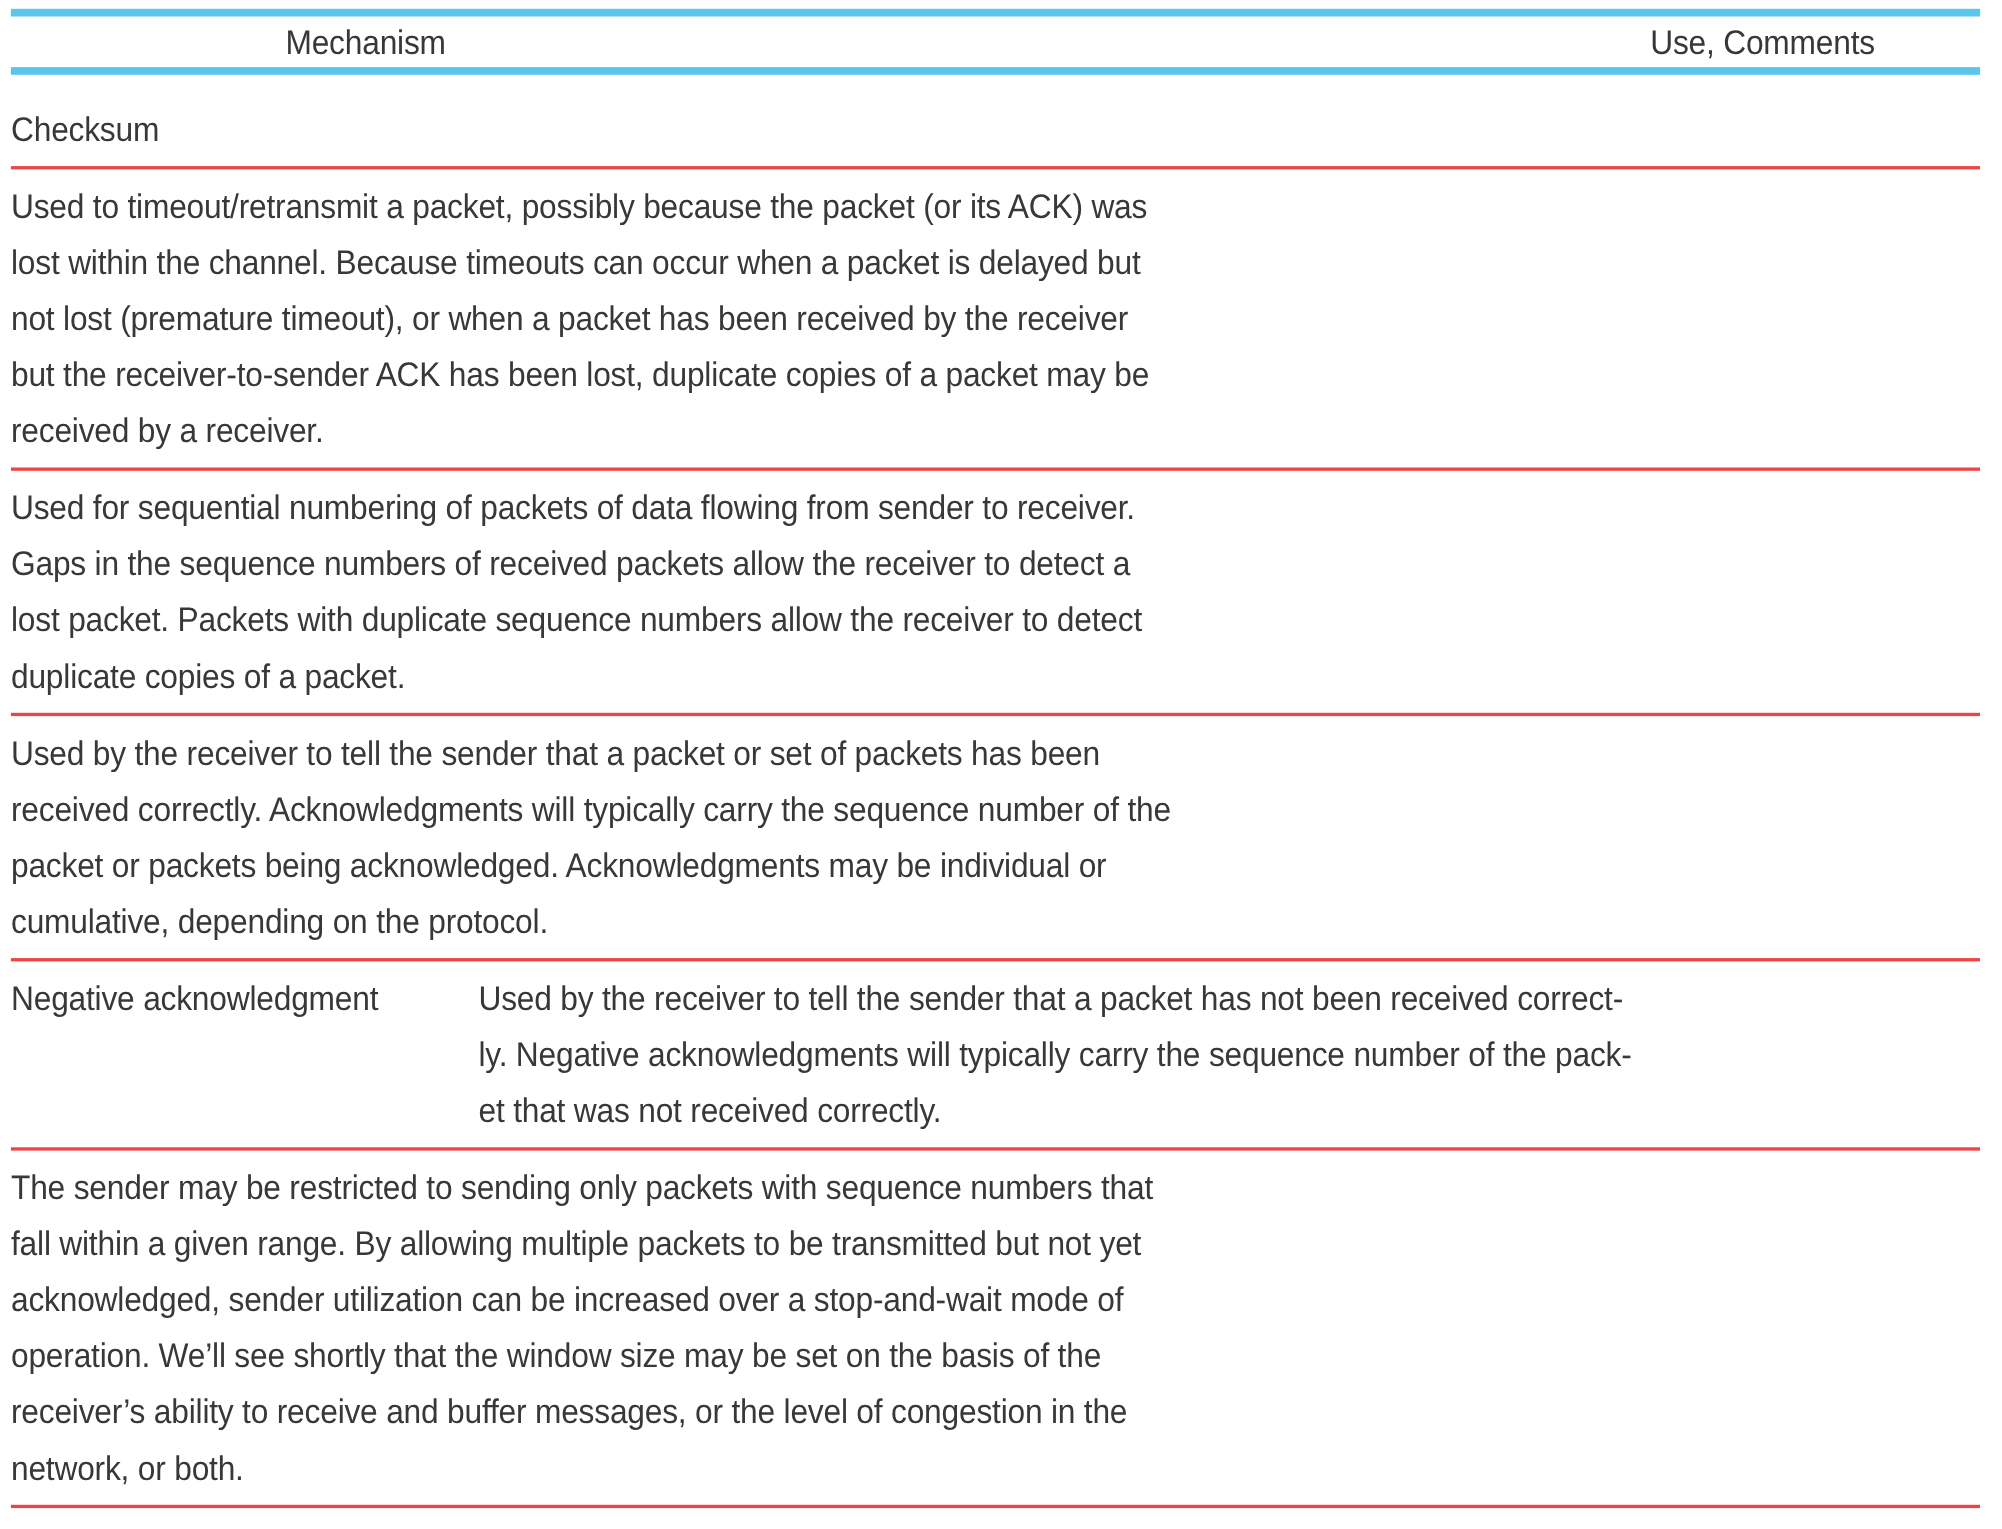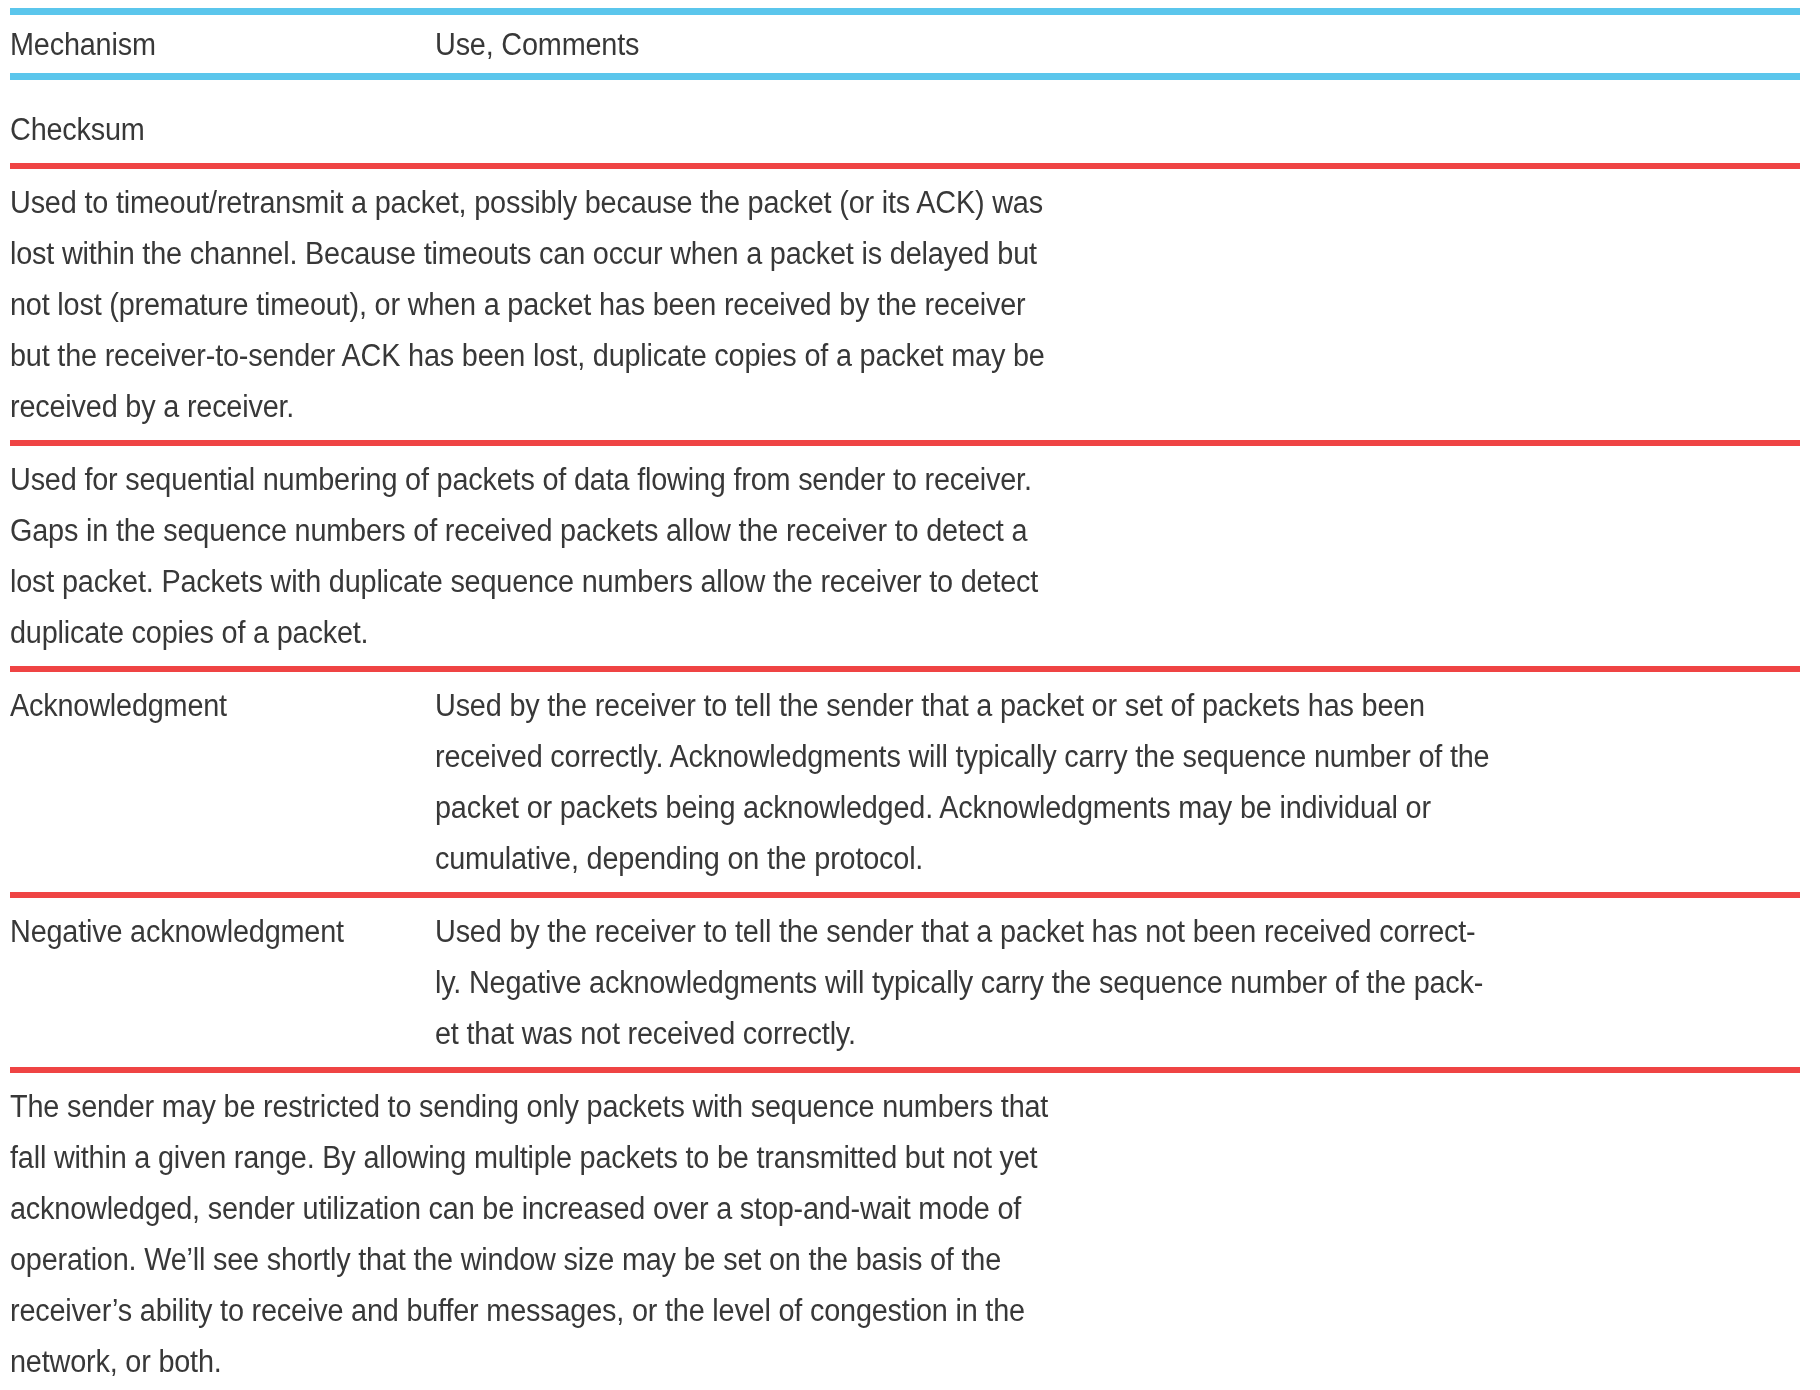--- a/index.html
+++ b/index.html
@@ -20,22 +20,23 @@
     width: 1820px;
   }
   .rule-blue {
     height: 7px;
     width: 1790px;
     background: #5bc6ec;
   }
   .header-row {
     display: flex;
     align-items: center;
-    height: 58px;
+    height: 46px;
     width: 1790px;
+    text-align: right;
   }
   .col-mech {
     width: 425px;
     flex: 0 0 425px;
   }
   .col-comment {
     flex: 1 1 auto;
     min-width: 0;
   }
   
@@ -45,21 +46,21 @@
     letter-spacing: -0.2px;
     line-height: 51px;
     white-space: nowrap;
     transform: scaleX(0.93);
     transform-origin: 0 50%;
   }
   .table-body .row {
     display: flex;
     width: 1790px;
     padding: 8px 0;
-    border-bottom: 6px solid #ef4444;
+    border-bottom: 3px solid #ef4444;
   }
   .table-body .row.first {
     padding-top: 24px;
   }
 </style>
 </head>
 <body>
 
 <div class="page">
   <div class="rule-blue"></div>
@@ -85,23 +86,20 @@
       </div>
       <div class="row">
         <div class="col-comment">
           <div class="t">Used for sequential numbering of packets of data flowing from sender to receiver.</div>
           <div class="t">Gaps in the sequence numbers of received packets allow the receiver to detect a</div>
           <div class="t">lost packet. Packets with duplicate sequence numbers allow the receiver to detect</div>
           <div class="t">duplicate copies of a packet.</div>
         </div>
       </div>
       <div class="row">
-        <div class="col-mech">
-          <div class="t">Acknowledgment</div>
-        </div>
         <div class="col-comment">
           <div class="t">Used by the receiver to tell the sender that a packet or set of packets has been</div>
           <div class="t">received correctly. Acknowledgments will typically carry the sequence number of the</div>
           <div class="t">packet or packets being acknowledged. Acknowledgments may be individual or</div>
           <div class="t">cumulative, depending on the protocol.</div>
         </div>
       </div>
       <div class="row">
         <div class="col-mech">
           <div class="t">Negative acknowledgment</div>

